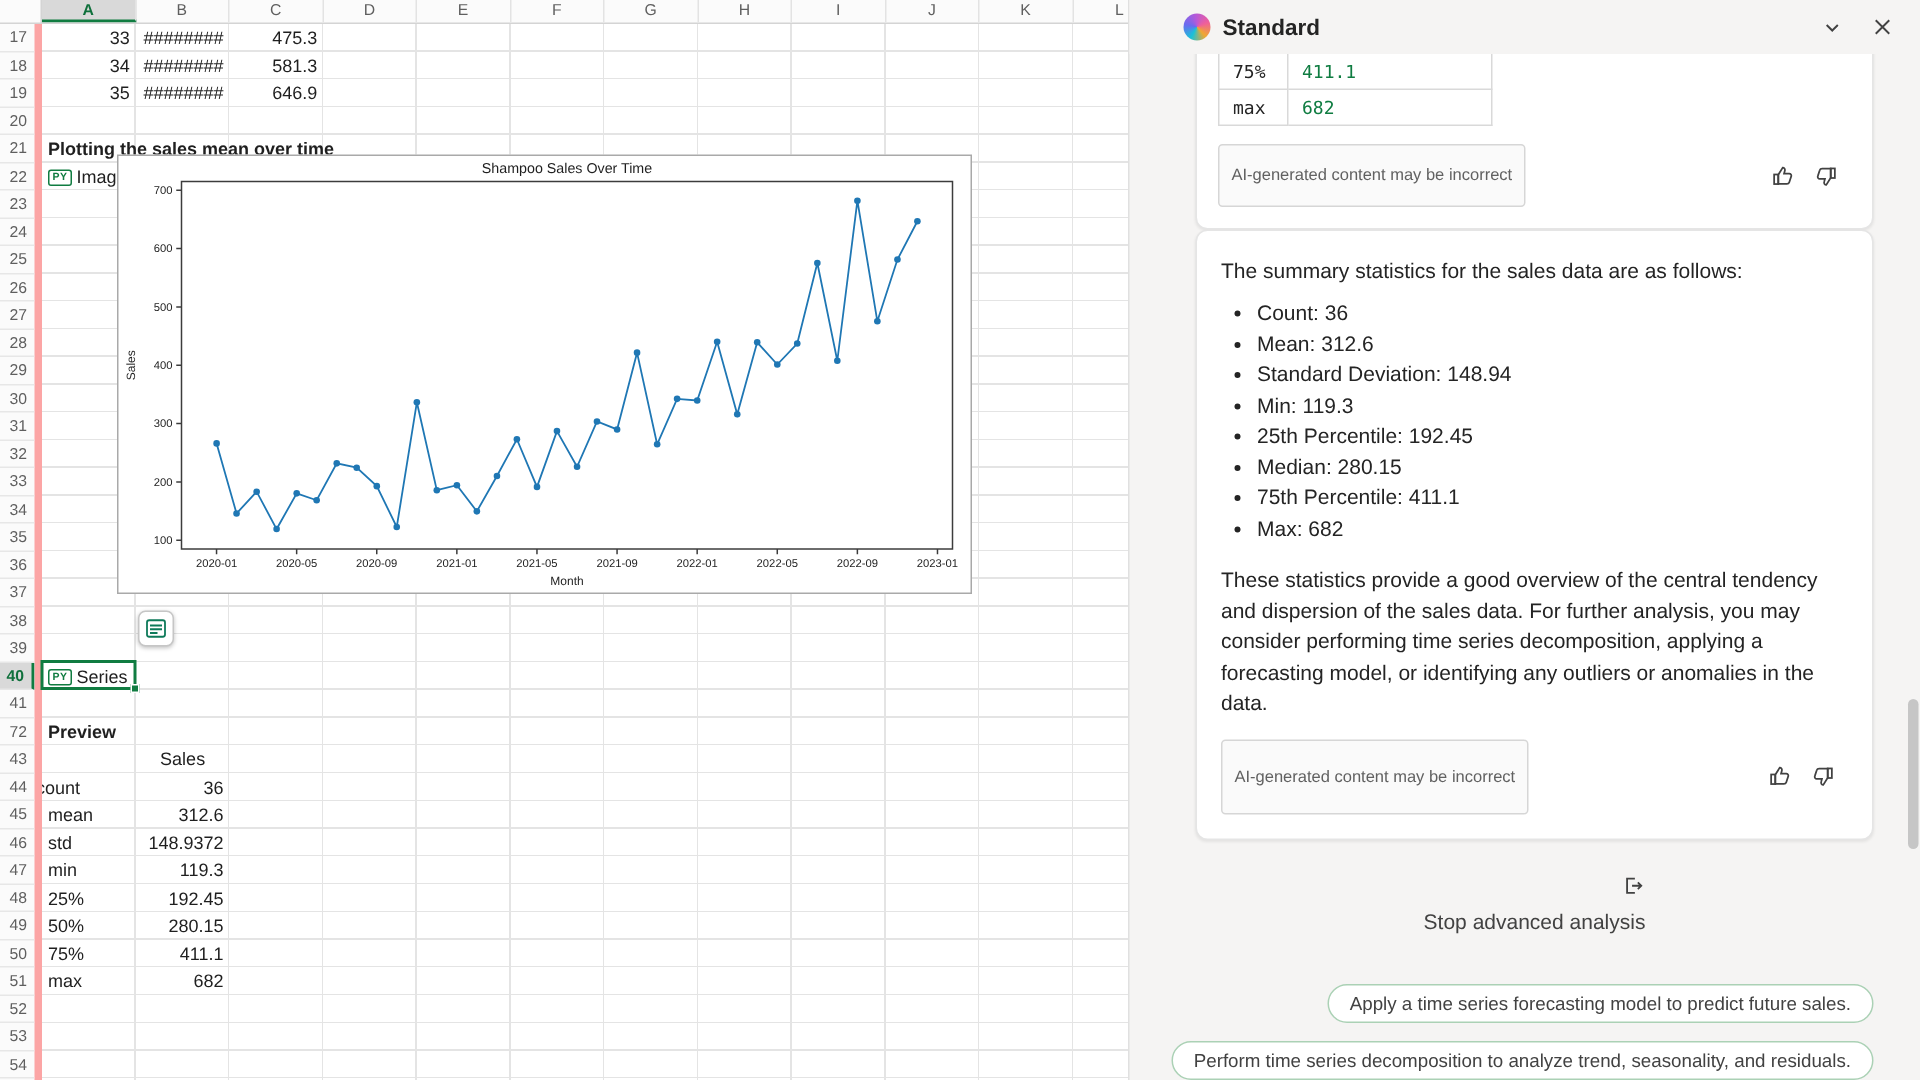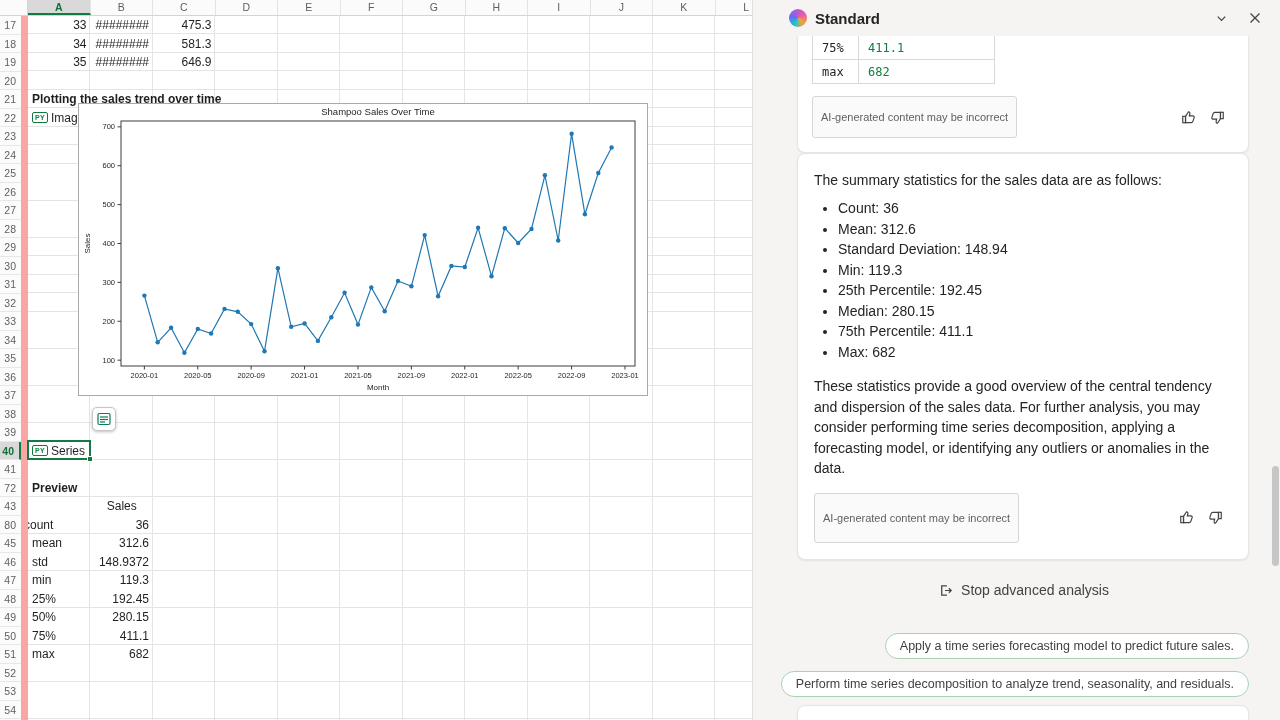--- a/index.html
+++ b/index.html
@@ -4,21 +4,21 @@
 <style>
   * { margin:0; padding:0; box-sizing:border-box; }
   html,body { width:1280px; height:720px; overflow:hidden; font-family:"Liberation Sans","DejaVu Sans",sans-serif; background:#fff; }
 
   
   #sheet { position:absolute; left:0; top:0; width:752px; height:720px; background:#fff; font-size:12px; color:#1f1f1f; }
   #corner { position:absolute; left:0; top:0; width:28px; height:16px; background:#fbfbfb; border-right:1px solid #d4d4d4; border-bottom:1px solid #d4d4d4; }
   #colheaders { position:absolute; left:28px; top:0; right:0; height:16px; display:flex; overflow:hidden; border-bottom:1px solid #d4d4d4; background:#fbfbfb; }
   .colh { width:62.5px; flex:0 0 62.5px; text-align:center; font-size:10.5px; line-height:15px; color:#5f5f5f; border-right:1px solid #e3e3e3; }
   .colh.selcol { background:#d9d9d9; border-bottom:2px solid #107c41; color:#0f703b; font-weight:bold; }
-  #rowheaders { position:absolute; left:0; top:16px; width:28px; bottom:0; background:#fbfbfb; border-right:7px solid #fca5a5; overflow:hidden; }
+  #rowheaders { position:absolute; left:0; top:16px; width:28px; bottom:0; background:#fbfbfb; border-right:5px solid #fca5a5; overflow:hidden; }
   .rowh { height:18.5px; text-align:right; padding-right:5px; font-size:10.5px; line-height:18px; color:#5f5f5f; border-bottom:1px solid #e7e7e7; }
   .rowh.selrow { background:#d9d9d9; border-right:2px solid #107c41; color:#0f703b; font-weight:bold; }
   #gridbg { position:absolute; left:28px; top:16px; right:0; bottom:0;
     background-image:
       repeating-linear-gradient(to right, transparent 0px, transparent 61.5px, #e4e4e4 61.5px, #e4e4e4 62.5px),
       repeating-linear-gradient(to bottom, transparent 0px, transparent 17.5px, #e4e4e4 17.5px, #e4e4e4 18.5px);
   }
   #cells { position:absolute; left:0; top:0; right:0; bottom:0; }
   .cell { position:absolute; height:18.5px; line-height:18.5px; padding:0 4px; white-space:nowrap; }
   .cell.right { text-align:right; }
@@ -52,21 +52,21 @@
   .disclaimer { font-size:11px; color:#616161; background:#fafafa; border:1px solid #d6d6d6; border-radius:3px; padding:14px 8px; }
   .thumbs { margin-left:auto; display:flex; gap:12px; margin-right:8px; }
   .thumb { width:17px; height:17px; color:#424242; cursor:pointer; }
   .thumb svg { width:17px; height:17px; }
   #card2 { padding:16px; font-size:14px; line-height:20px; }
   #card2 .intro { margin-bottom:8px; }
   #card2 ul { margin:0 0 14px 0; padding-left:24px; }
   #card2 li { line-height:20.5px; }
   #card2 .outro { line-height:20.5px; margin-bottom:14px; }
   #stop-row { display:flex; justify-content:center; margin-top:22px; }
-  #stop-btn { display:flex; align-items:flex-start; gap:7px; font-size:14px; color:#424242; background:transparent; border:none; cursor:pointer; font-family:inherit; }
+  #stop-btn { display:flex; align-items:flex-end; gap:7px; font-size:14px; color:#424242; background:transparent; border:none; cursor:pointer; font-family:inherit;flex-direction:column; }
   #chips { display:flex; flex-direction:column; align-items:flex-end; gap:12px; margin-top:34px; }
   .chip { background:#fff; border:1px solid #abd1b5; border-radius:14px; padding:5px 14px; font-size:12.5px; color:#424242; cursor:pointer; font-family:inherit; white-space:nowrap; }
   #input-card { margin-top:8px; min-height:90px; padding:12px 16px; }
   .chat-input { width:100%; border:none; outline:none; font-size:14.5px; color:#242424; font-family:inherit; background:transparent; }
   .chat-input::placeholder { color:#707070; }
   #scrollthumb { position:absolute; right:1px; top:466px; width:7px; height:100px; background:#c6c6c6; border-radius:4px; z-index:6; }
 </style>
 </head>
 <body>
 
@@ -75,21 +75,21 @@
   <div id="cells">
       <div class="cell right" style="left: 28px; top: 16px; width: 62.5px;"><span>33</span></div>
       <div class="cell right" style="left: 90.5px; top: 16px; width: 62.5px;"><span>########</span></div>
       <div class="cell right" style="left: 153px; top: 16px; width: 62.5px;"><span>475.3</span></div>
       <div class="cell right" style="left: 28px; top: 34.5px; width: 62.5px;"><span>34</span></div>
       <div class="cell right" style="left: 90.5px; top: 34.5px; width: 62.5px;"><span>########</span></div>
       <div class="cell right" style="left: 153px; top: 34.5px; width: 62.5px;"><span>581.3</span></div>
       <div class="cell right" style="left: 28px; top: 53px; width: 62.5px;"><span>35</span></div>
       <div class="cell right" style="left: 90.5px; top: 53px; width: 62.5px;"><span>########</span></div>
       <div class="cell right" style="left: 153px; top: 53px; width: 62.5px;"><span>646.9</span></div>
-      <div class="cell left bold" style="left: 28px; top: 90px; width: auto;"><span>Plotting the sales trend over time</span></div>
+      <div class="cell left bold" style="left: 28px; top: 90px; width: auto;"><span>Plotting the sales mean over time</span></div>
       <div class="cell left" style="left: 28px; top: 108.5px; width: 62.5px;"><span class="pychip">PY</span><span>Image</span></div>
       <div class="cell left" style="left: 28px; top: 441.5px; width: 62.5px;"><span class="pychip">PY</span><span>Series</span></div>
       <div class="cell left bold" style="left: 28px; top: 478.5px; width: auto;"><span>Preview</span></div>
       <div class="cell center" style="left: 90.5px; top: 497px; width: 62.5px;"><span>Sales</span></div>
       <div class="cell left" style="left: 20px; top: 515.5px; width: 62.5px;"><span>count</span></div>
       <div class="cell right" style="left: 90.5px; top: 515.5px; width: 62.5px;"><span>36</span></div>
       <div class="cell left" style="left: 28px; top: 534px; width: 62.5px;"><span>mean</span></div>
       <div class="cell right" style="left: 90.5px; top: 534px; width: 62.5px;"><span>312.6</span></div>
       <div class="cell left" style="left: 28px; top: 552.5px; width: 62.5px;"><span>std</span></div>
       <div class="cell right" style="left: 90.5px; top: 552.5px; width: 62.5px;"><span>148.9372</span></div>
@@ -233,21 +233,21 @@
       <div class="rowh">34</div>
       <div class="rowh">35</div>
       <div class="rowh">36</div>
       <div class="rowh">37</div>
       <div class="rowh">38</div>
       <div class="rowh">39</div>
       <div class="rowh selrow">40</div>
       <div class="rowh">41</div>
       <div class="rowh">72</div>
       <div class="rowh">43</div>
-      <div class="rowh">80</div>
+      <div class="rowh">44</div>
       <div class="rowh">45</div>
       <div class="rowh">46</div>
       <div class="rowh">47</div>
       <div class="rowh">48</div>
       <div class="rowh">49</div>
       <div class="rowh">50</div>
       <div class="rowh">51</div>
       <div class="rowh">52</div>
       <div class="rowh">53</div>
       <div class="rowh">54</div>

